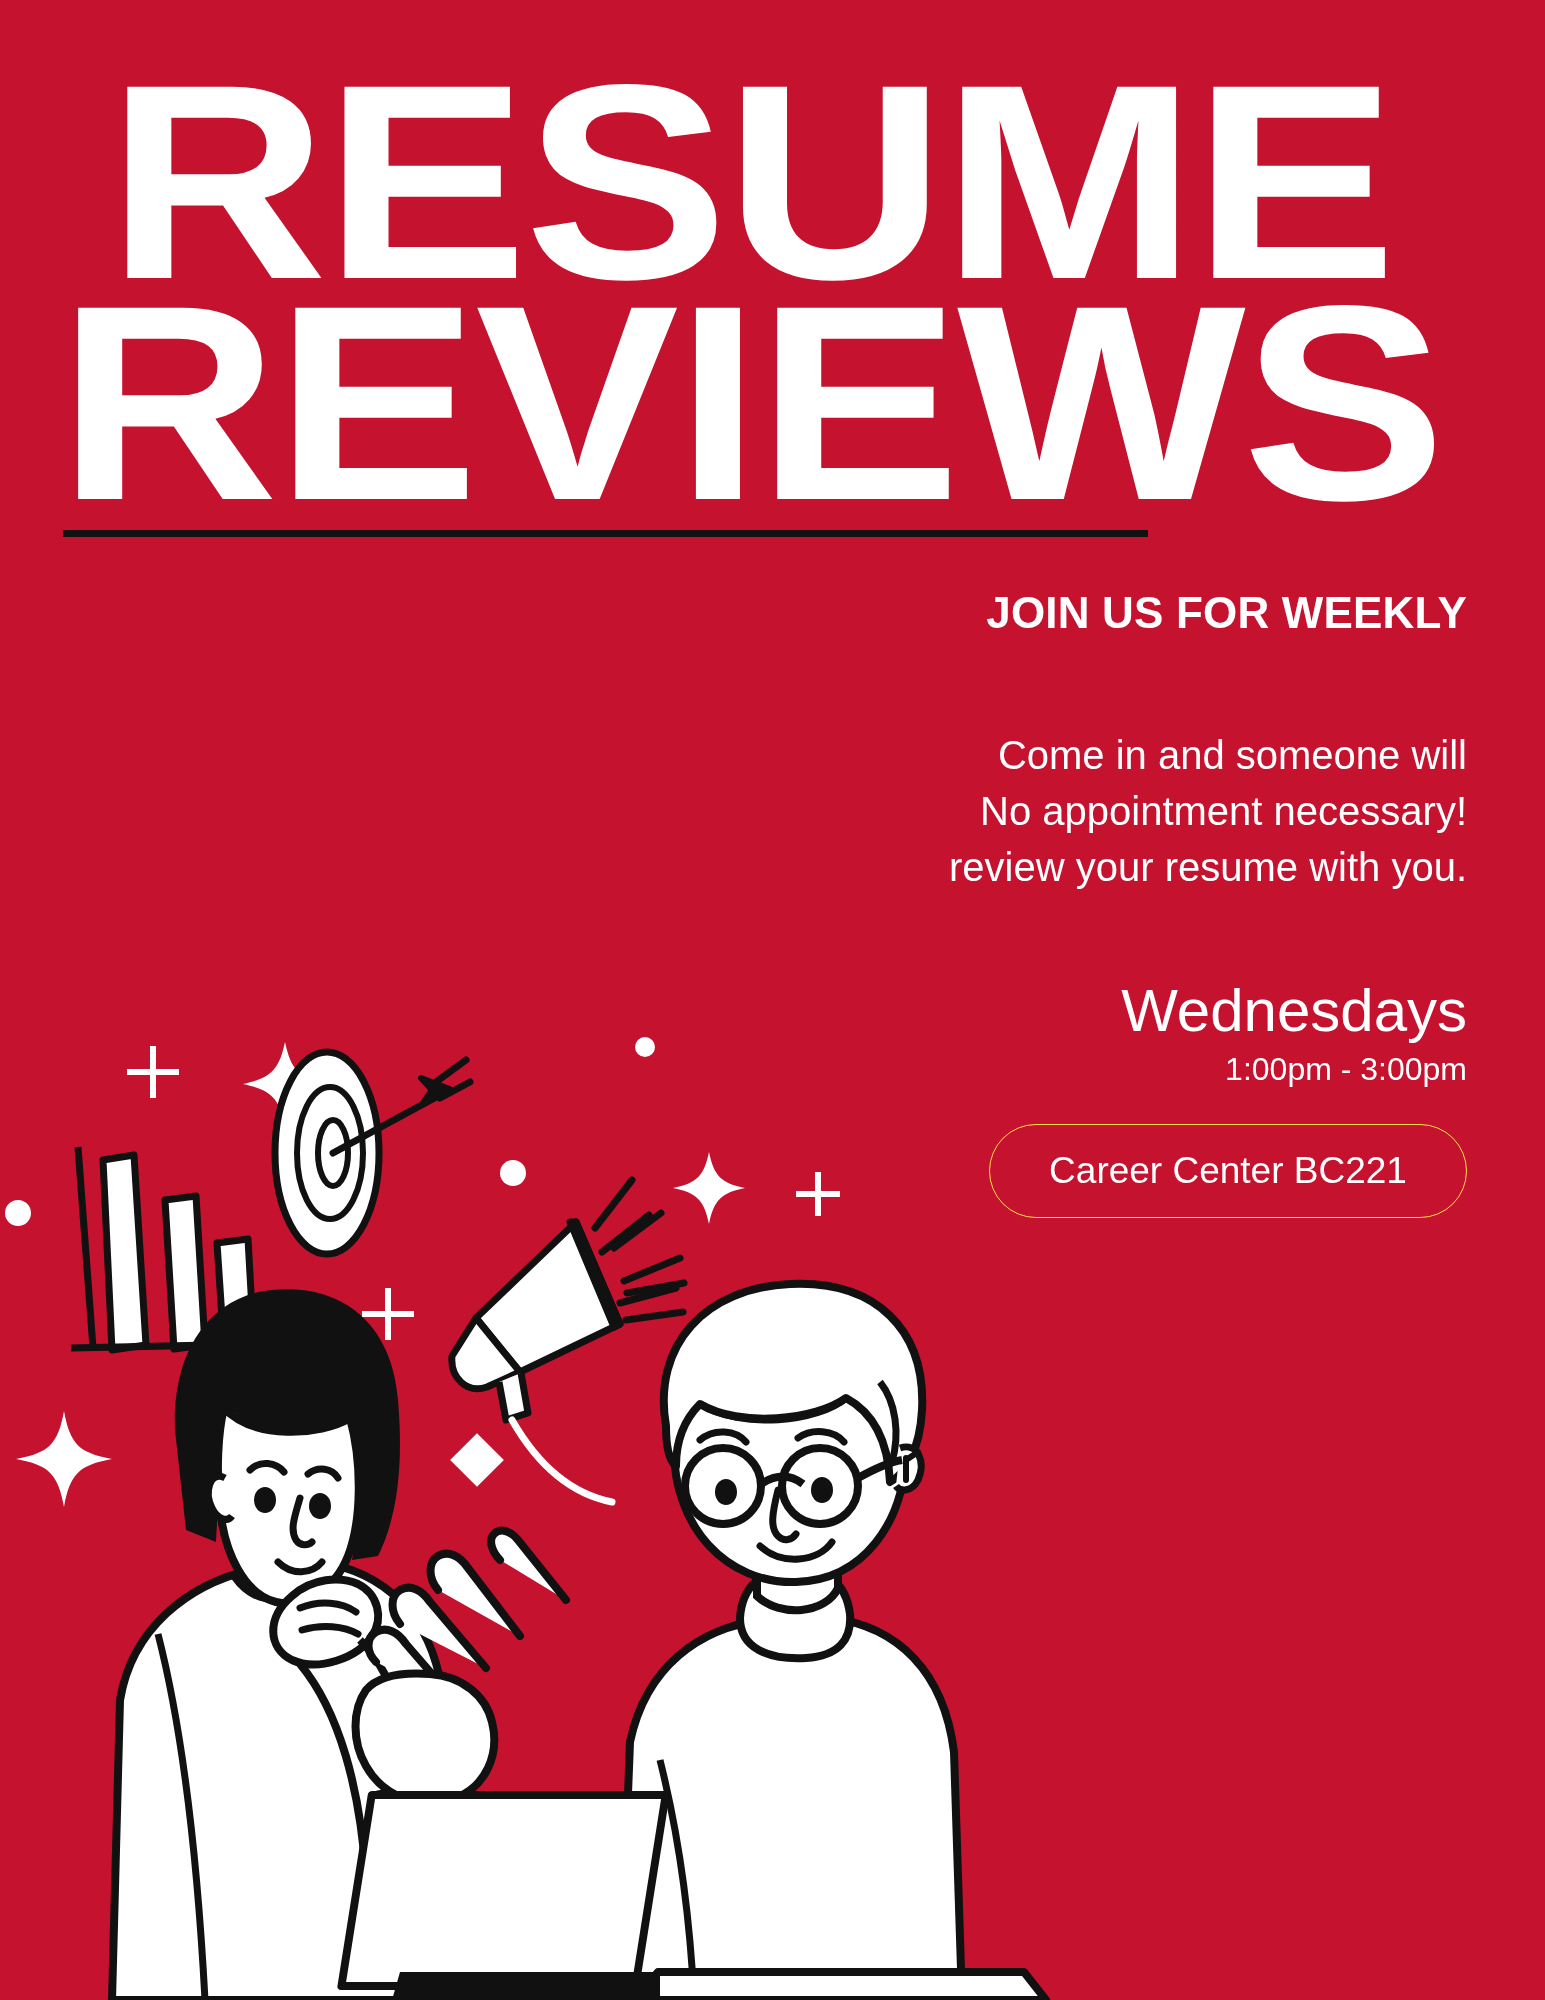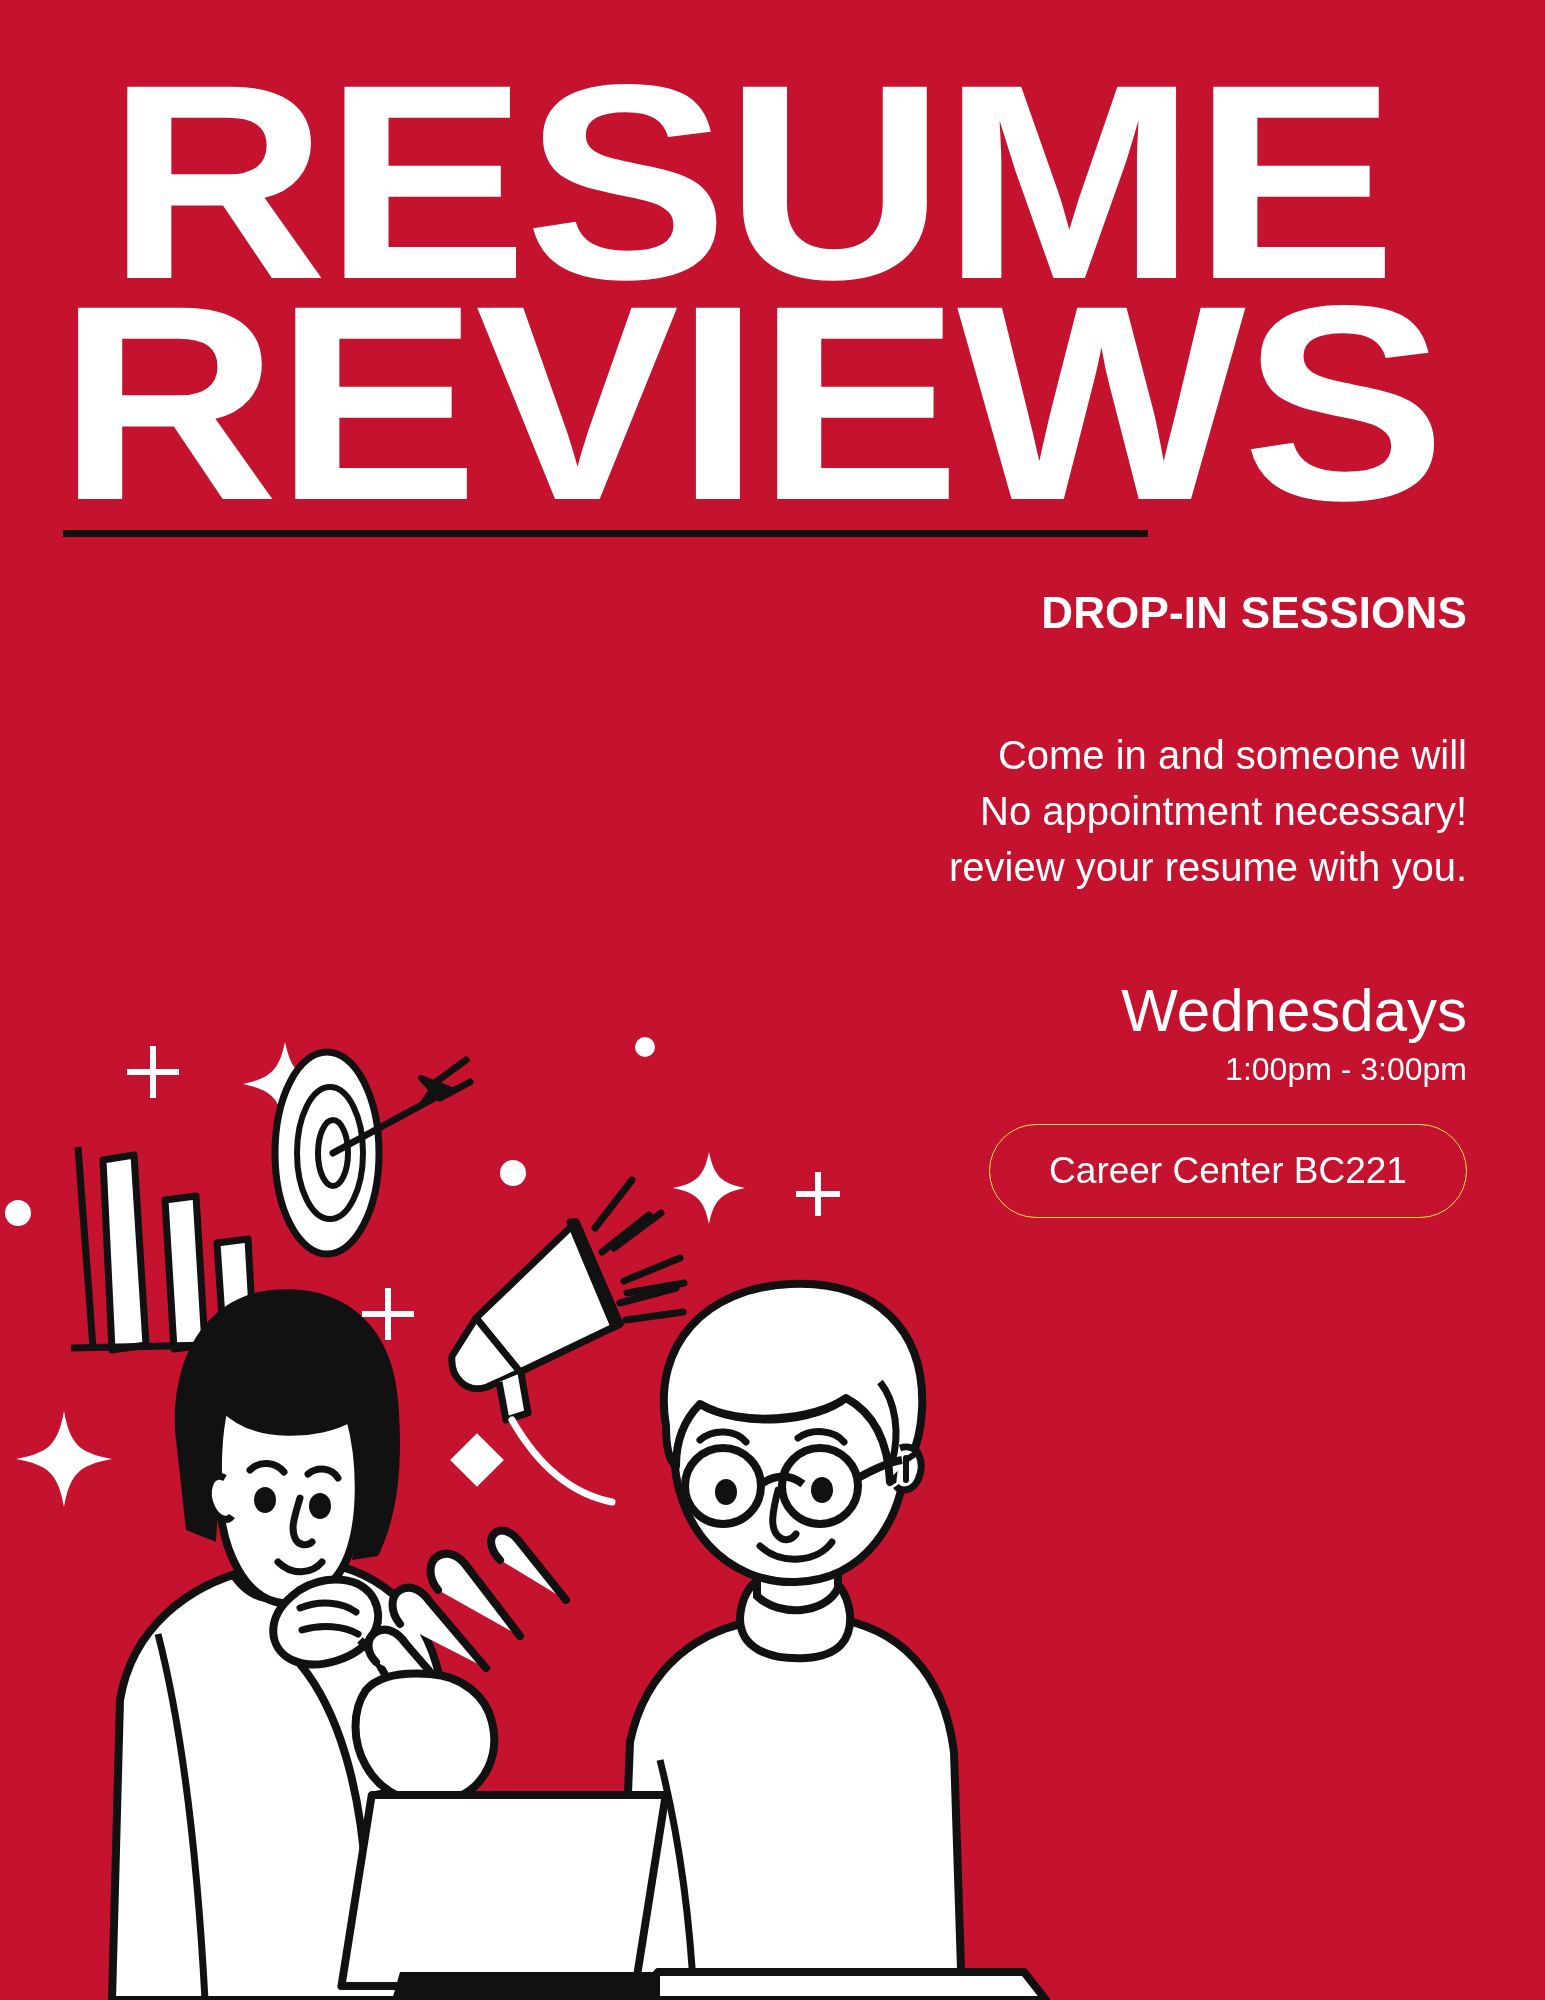--- a/index.html
+++ b/index.html
@@ -285,21 +285,21 @@
 
   <div class="title-block">
     <div class="title-line l1">RESUME</div>
     <div class="title-line l2">REVIEWS</div>
   </div>
   <div class="title-rule"></div>
 
   <div class="right-col">
 
     <div class="subtitle">
-      <div>DROP-IN SESSIONS</div>
+      <div>JOIN US FOR WEEKLY</div>
     </div>
 
     <div class="body-copy">
       <div>Come in and someone will</div>
       <div>No appointment necessary!</div>
       <div>review your resume with you.</div>
     </div>
 
     <div class="sched">
       <div class="sched-day">Wednesdays</div>

